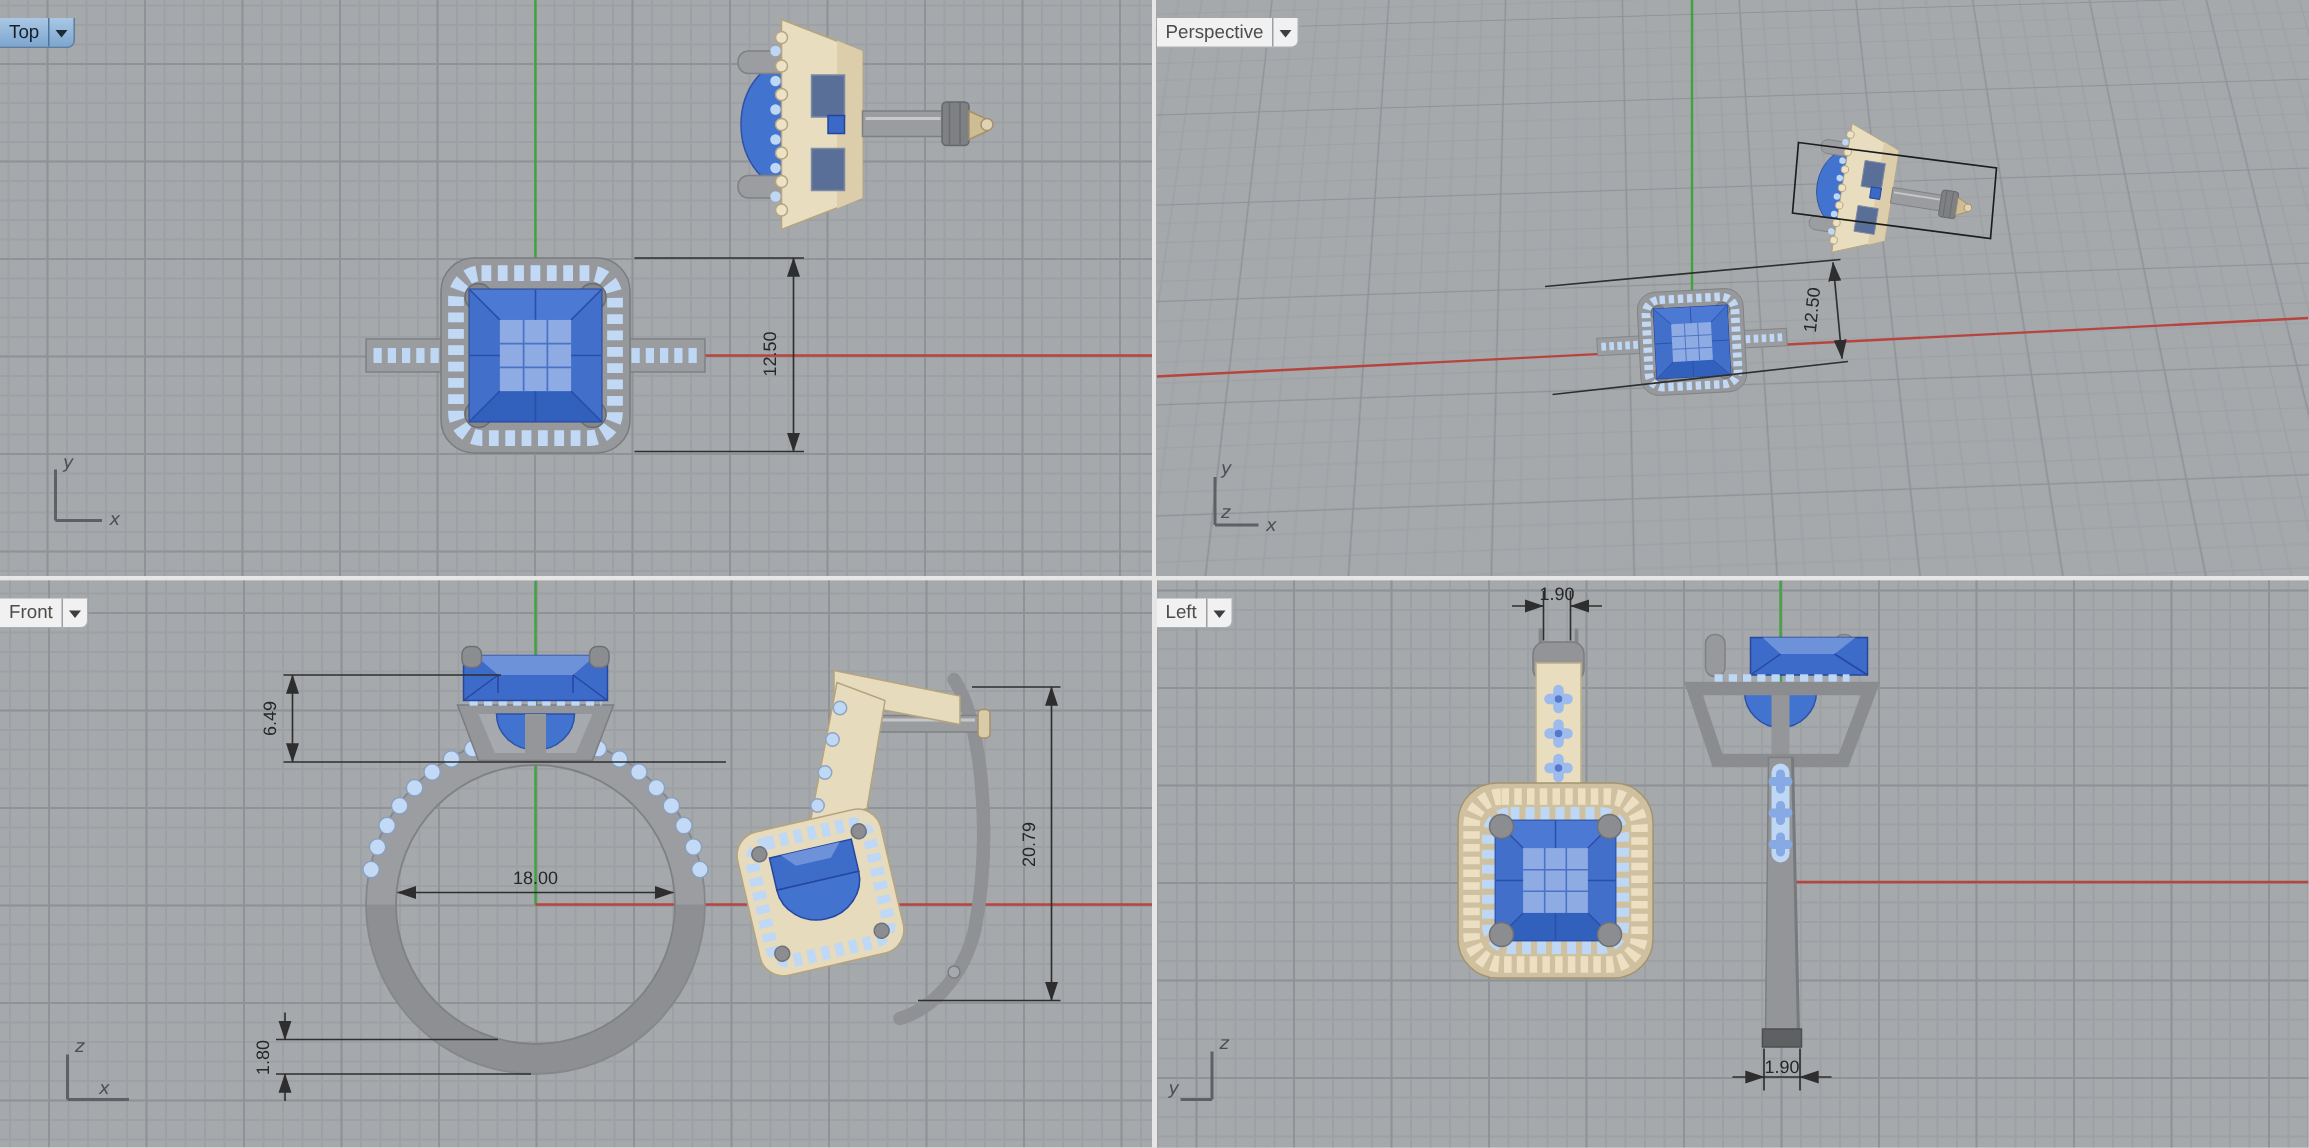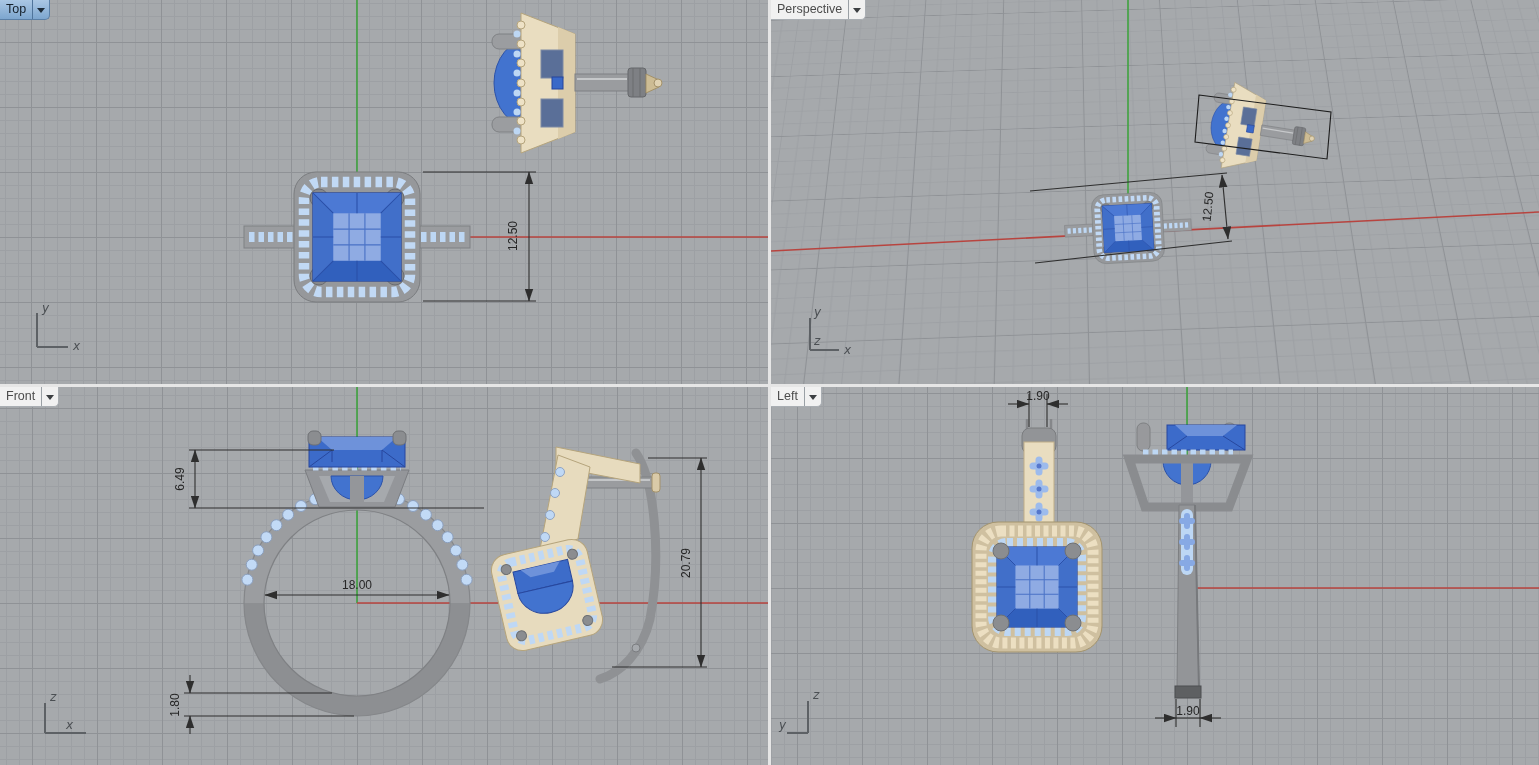--- a/index.html
+++ b/index.html
@@ -27,21 +27,21 @@
     background-image:
       linear-gradient(#8f9296 1px, transparent 1px),
       linear-gradient(90deg,#8f9296 1px, transparent 1px),
       linear-gradient(#9da0a4 1px, transparent 1px),
       linear-gradient(90deg,#9da0a4 1px, transparent 1px);
     background-size:88px 88px,88px 88px,17.6px 17.6px,17.6px 17.6px;
     transform:rotateX(40deg) rotateZ(-2.5deg) scale(1.05);transform-origin:50% 60%;}
 
   .scene{position:absolute;inset:0;}
 
-  .vtab{position:absolute;left:0;top:0;z-index:6;display:inline-flex;align-items:stretch;height:19px;
+  .vtab{position:absolute;left:0;top:12px;z-index:6;display:inline-flex;align-items:stretch;height:19px;
     background:#f1f1f1;border:1px solid #a9aeb3;border-top:none;border-left:none;
     border-radius:0 0 5px 0;color:#4c4c4c;font-size:12.5px;cursor:default;}
   .vtab-label{padding:1px 6px 0 6px;line-height:17px;white-space:nowrap;}
   .vtab-btn{display:flex;align-items:center;padding:0 4px;border-left:1px solid #9aa0a5;}
   .tri{width:0;height:0;border:4px solid transparent;border-top:5px solid #3c3f42;margin-top:5px;}
   .vtab.active{background:linear-gradient(180deg,#aac7e4,#7da6cf);border-color:#5a7fa6;color:#15202b;}
   .vtab.active .vtab-btn{border-left-color:#4f749b;}
   .vtab.active .tri{border-top-color:#1d2b38;}
 
   .dim line, .dim path{stroke:#2e2e2e;stroke-width:1.1;fill:none;}

